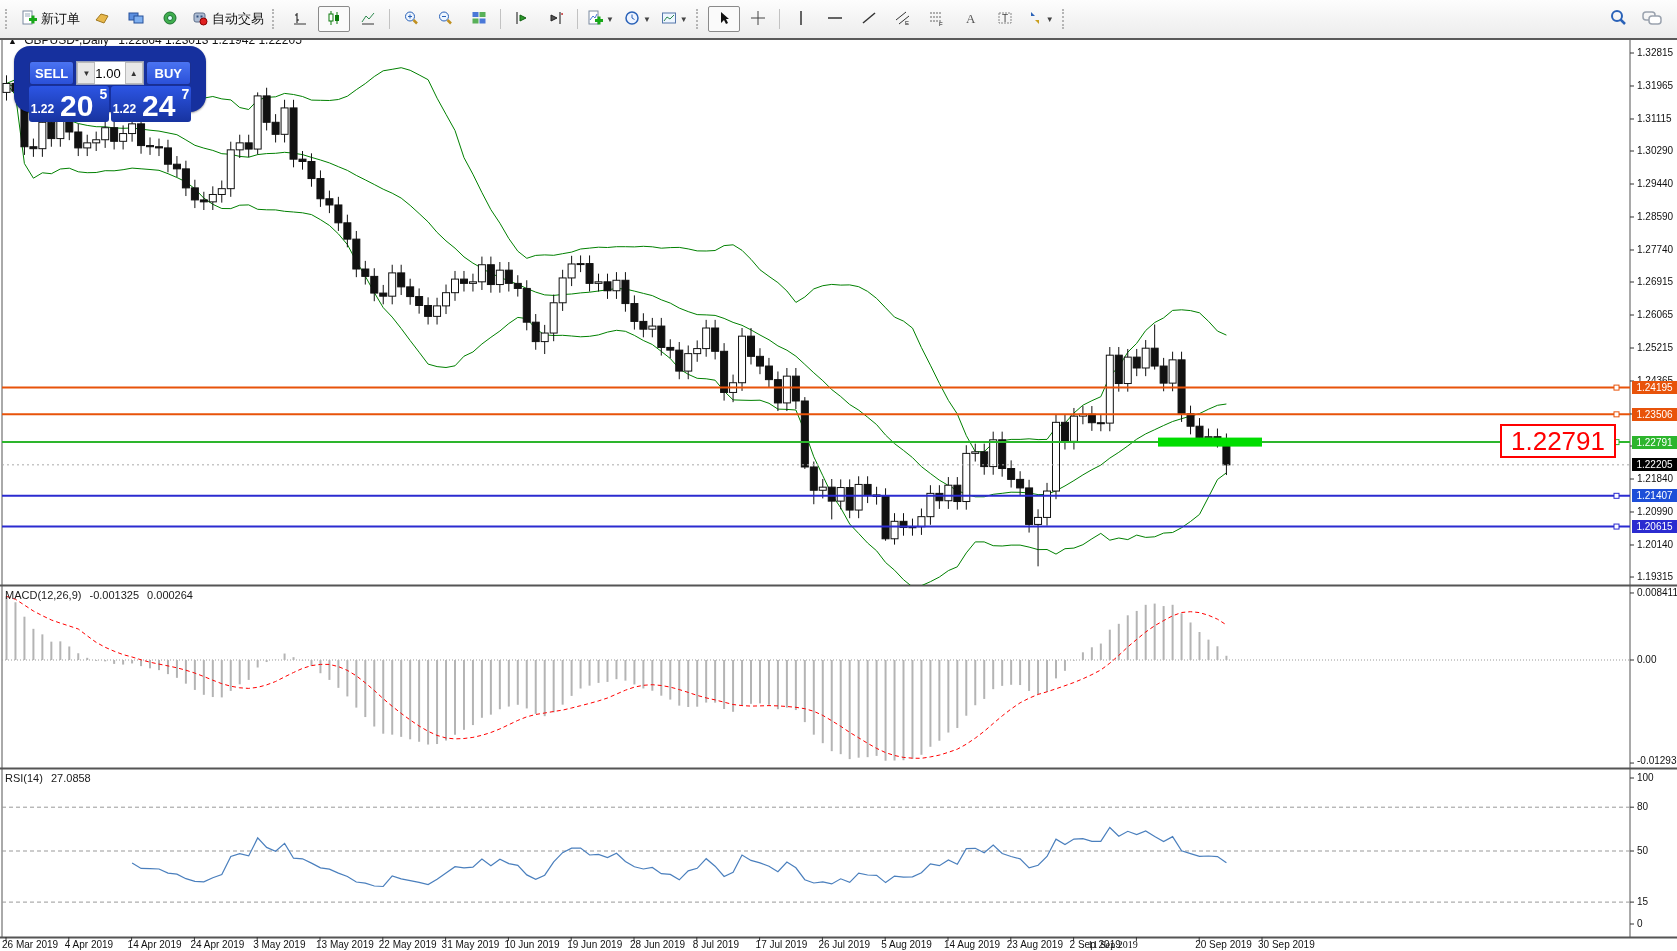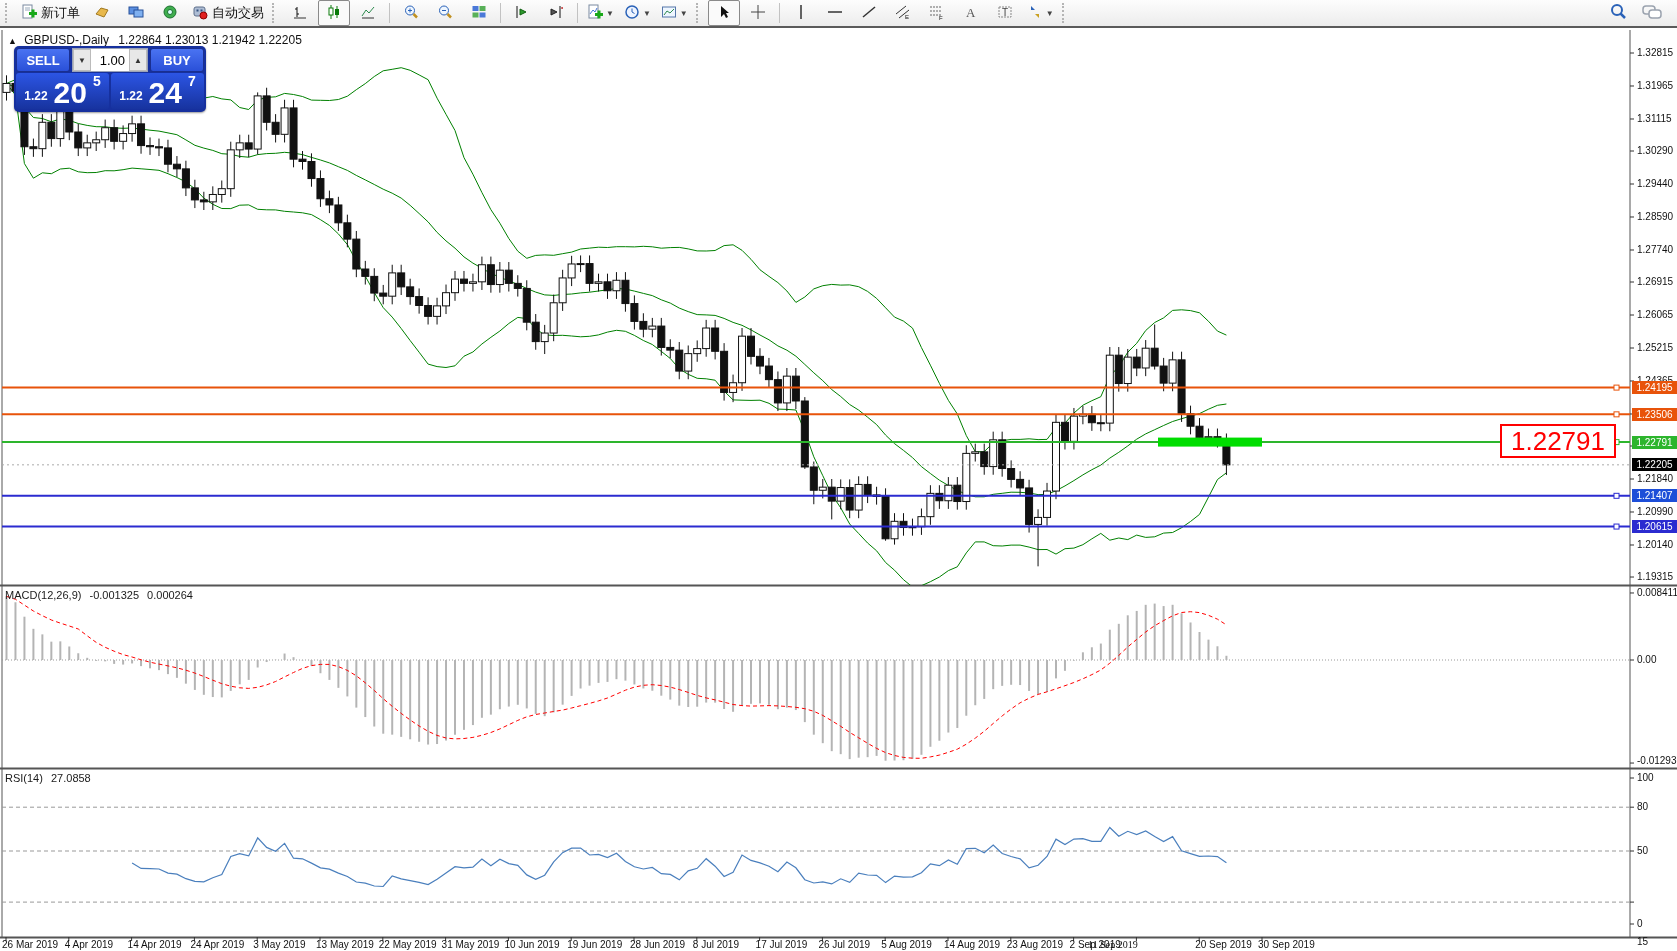--- a/index.html
+++ b/index.html
@@ -1,18 +1,18 @@
 <!DOCTYPE html>
 <html><head>
 <meta charset="utf-8">
 <style>
   html,body{margin:0;padding:0;background:#ffffff;font-family:"Liberation Sans",sans-serif;}
   #app{position:relative;width:1677px;height:951px;overflow:hidden;background:#fff;}
   
-  #toolbar{position:absolute;left:0;top:0;width:1677px;height:28px;z-index:5;
+  #toolbar{position:absolute;left:0;top:0;width:1677px;height:40px;z-index:5;
     background:linear-gradient(#fdfdfd,#ececec);border-bottom:2px solid #5a5a5a;
     display:flex;align-items:center;padding-left:2px;box-sizing:border-box;}
   .tb{height:24px;min-width:24px;display:flex;align-items:center;justify-content:center;
     border:1px solid transparent;border-radius:2px;margin:0 1px;padding:0 3px;cursor:default;
     font-size:12px;color:#222;background:transparent;}
   .tb.active{background:#fafafa;border:1px solid #8a8a8a;}
   .tb .lbl{margin-left:4px;font-size:13px;color:#111;}
   .caret{font-size:8px;color:#444;margin-left:3px;}
   .grip{width:5px;height:20px;border-left:2px dotted #b5b5b5;margin:0 4px 0 3px;}
   .sep{width:1px;height:20px;background:#c2c2c2;margin:0 4px;}
@@ -30,21 +30,21 @@
     text-shadow:1px 1px 0 #006600;letter-spacing:2px;}
   #callout{left:1500px;top:424px;width:112px;height:30px;border:2px solid #ff0000;
     background:#ffffff;color:#ff0000;font-size:26px;display:flex;align-items:center;
     justify-content:center;}
   .axis-lbl{position:absolute;z-index:2;font-size:10px;color:#111;}
   .lvl-box{position:absolute;z-index:3;left:1632px;width:45px;height:13px;color:#fff;
     font-size:10px;display:flex;align-items:center;justify-content:center;}
   .date-lbl{position:absolute;z-index:2;font-size:10px;color:#111;top:939px;}
   
   #trade-panel{position:absolute;left:14px;top:46px;width:192px;height:66px;z-index:4;
-    background:#16309e;border-radius:5px;padding:2px;box-sizing:border-box;
+    background:#16309e;border-radius:16px;padding:15px;box-sizing:border-box;
     box-shadow:0 1px 2px rgba(0,0,0,.4);}
   #tp-row1{display:flex;height:24px;}
   .tp-btn{background:linear-gradient(#4a73f2,#2a50d8);color:#fff;border:1px solid #1a2f90;
     font-size:13px;font-weight:bold;width:52px;display:flex;align-items:center;justify-content:center;
     border-radius:3px;}
   #vol-group{flex:1;display:flex;background:#fff;border:1px solid #9aa2b8;margin:0 2px;align-items:stretch;}
   .vol-arrow{width:16px;background:#e8e8e8;color:#333;font-size:8px;display:flex;align-items:center;
     justify-content:center;border:1px solid #bbb;}
   #vol-value{flex:1;color:#000;font-size:13px;display:flex;align-items:center;justify-content:flex-end;
     padding-right:4px;}
@@ -894,21 +894,21 @@
       <div class="lvl-box" style="left: 1632px; top: 435.592px; background: rgb(45, 181, 45);">1.22791</div>
       <div class="lvl-box" style="left: 1632px; top: 489.313px; background: #1d4ed8;">1.21407</div>
       <div class="lvl-box" style="left: 1632px; top: 520.055px; background: rgb(43, 43, 208);">1.20615</div>
       <div class="lvl-box" style="left: 1632px; top: 458.338px; background: rgb(0, 0, 0);">1.22205</div>
       <div class="axis-lbl" style="left: 1637px; top: 586.981px;">0.008411</div>
       <div class="axis-lbl" style="left: 1637px; top: 654px;">0.00</div>
       <div class="axis-lbl" style="left: 1637px; top: 755px;">-0.012931</div>
       <div class="axis-lbl" style="left: 1637px; top: 772px;">100</div>
       <div class="axis-lbl" style="left: 1637px; top: 801.2px;">80</div>
       <div class="axis-lbl" style="left: 1637px; top: 845px;">50</div>
-      <div class="axis-lbl" style="left: 1637px; top: 896.1px; margin-top: 40px;">15</div>
+      <div class="axis-lbl" style="left: 1637px; top: 896.1px;">15</div>
       <div class="axis-lbl" style="left: 1637px; top: 918px;">0</div>
       <div class="date-lbl" style="left: 2px; top: 939px;">26 Mar 2019</div>
       <div class="date-lbl" style="left: 64.8px; top: 939px;">4 Apr 2019</div>
       <div class="date-lbl" style="left: 127.6px; top: 939px;">14 Apr 2019</div>
       <div class="date-lbl" style="left: 190.4px; top: 939px;">24 Apr 2019</div>
       <div class="date-lbl" style="left: 253.2px; top: 939px;">3 May 2019</div>
       <div class="date-lbl" style="left: 316px; top: 939px;">13 May 2019</div>
       <div class="date-lbl" style="left: 378.8px; top: 939px;">22 May 2019</div>
       <div class="date-lbl" style="left: 441.6px; top: 939px;">31 May 2019</div>
       <div class="date-lbl" style="left: 504.4px; top: 939px;">10 Jun 2019</div>

